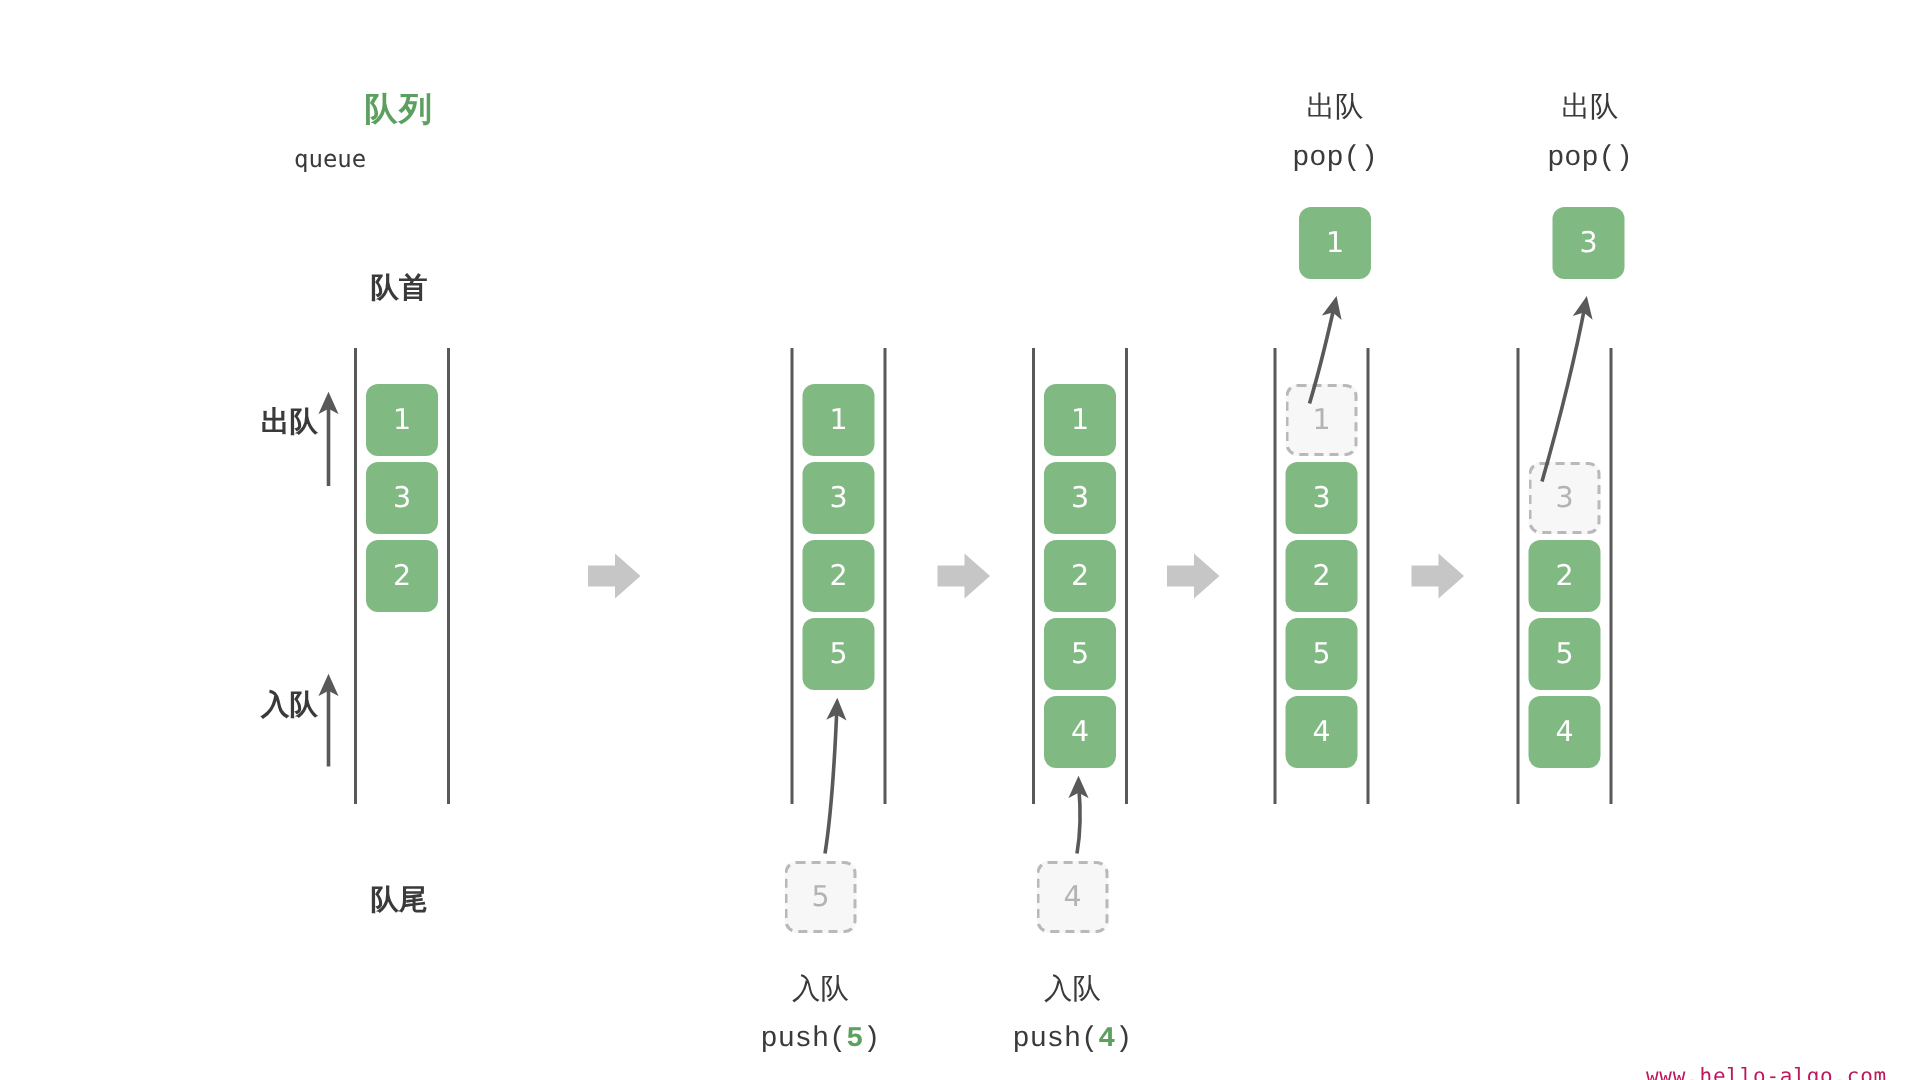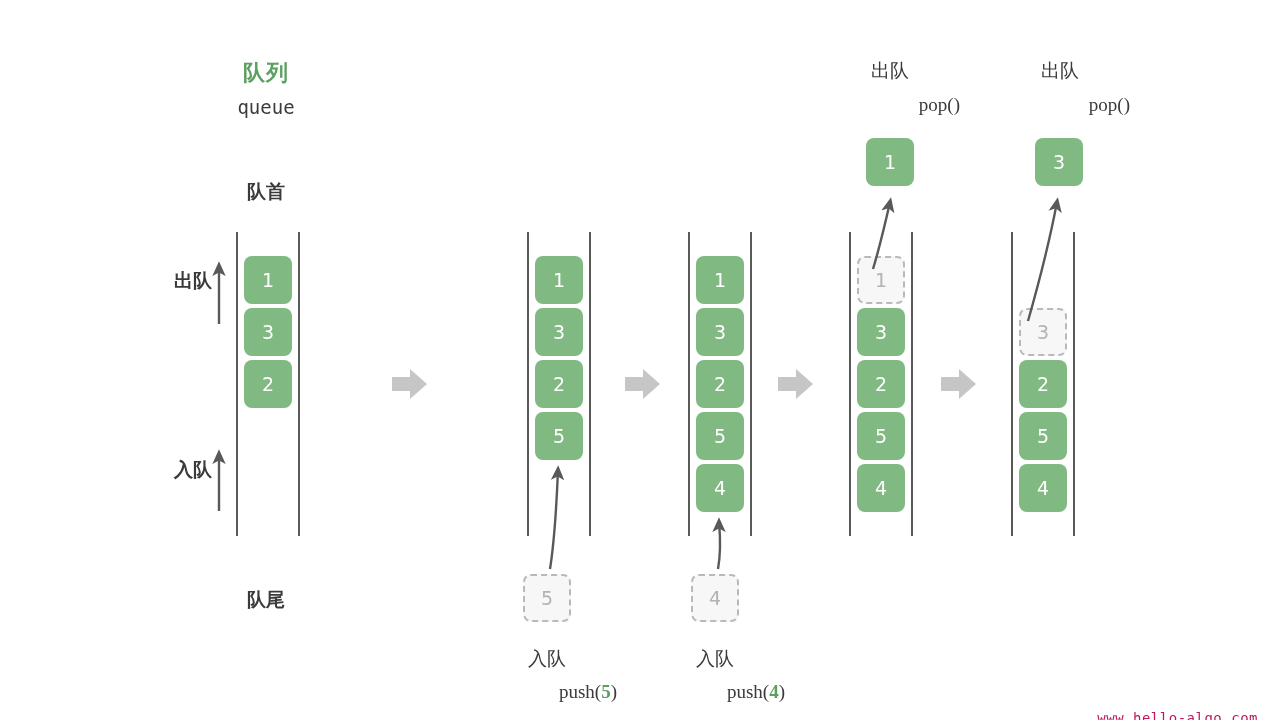--- a/index.html
+++ b/index.html
@@ -31,43 +31,43 @@
   .title-cn {
     font-size: 22px;
     font-weight: bold;
     color: #5ba05f;
     text-align: center;
     letter-spacing: 1px;
     white-space: nowrap;
   }
   .title-code {
     font-family: "DejaVu Sans Mono", "Liberation Mono", monospace;
-    font-size: 19px;
-    color: #3a3a3a;
-    text-align: center;
+    font-size: 16px;
+    color: #3a3a3a;
+    text-align: left;
     white-space: nowrap;
   }
   .label-bold {
     font-size: 19px;
     font-weight: bold;
     color: #3a3a3a;
     text-align: center;
     white-space: nowrap;
   }
   .op-cn {
     font-size: 19px;
     color: #3a3a3a;
     text-align: center;
     white-space: nowrap;
   }
   .op-code {
-    font-family: Liberation Serif, serif;
-    font-size: 19px;
-    color: #3a3a3a;
-    text-align: right;
+    font-family: Liberation Mono, monospace;
+    font-size: 19px;
+    color: #3a3a3a;
+    text-align: center;
     white-space: nowrap;
   }
   .op-code .arg { color: #5ba05f; font-weight: bold; }
 
   
   .channel { position: absolute; }
   .rail {
     position: absolute;
     top: 0;
     width: 2px;

